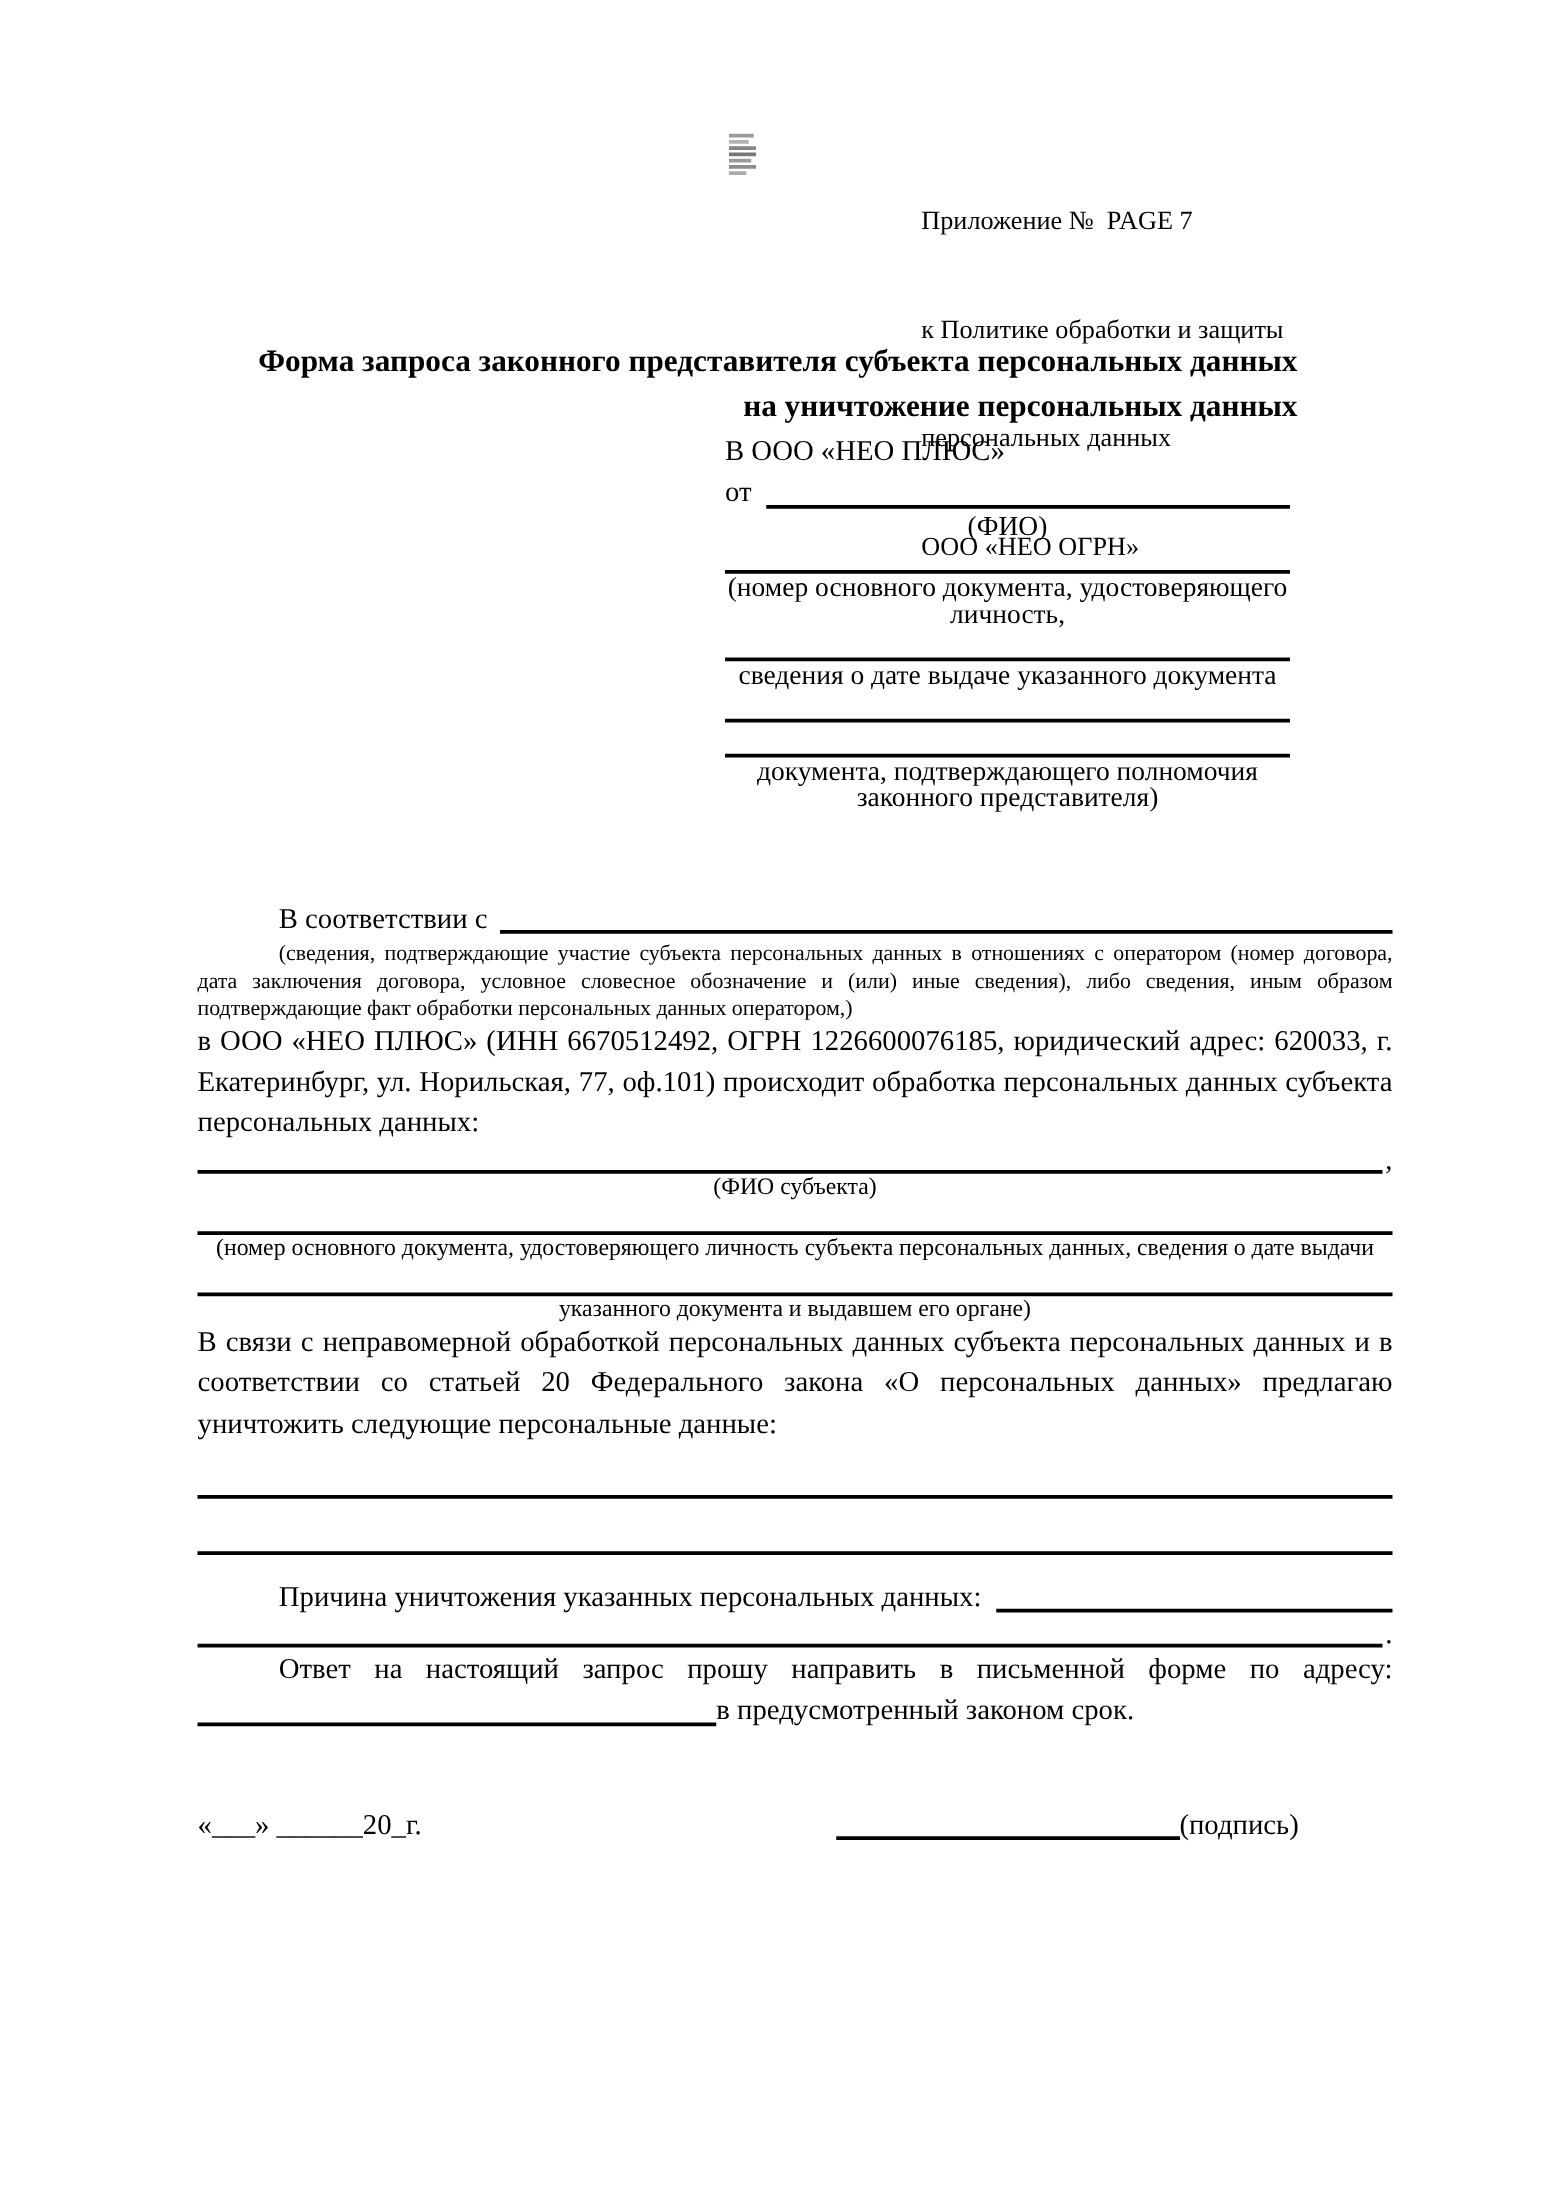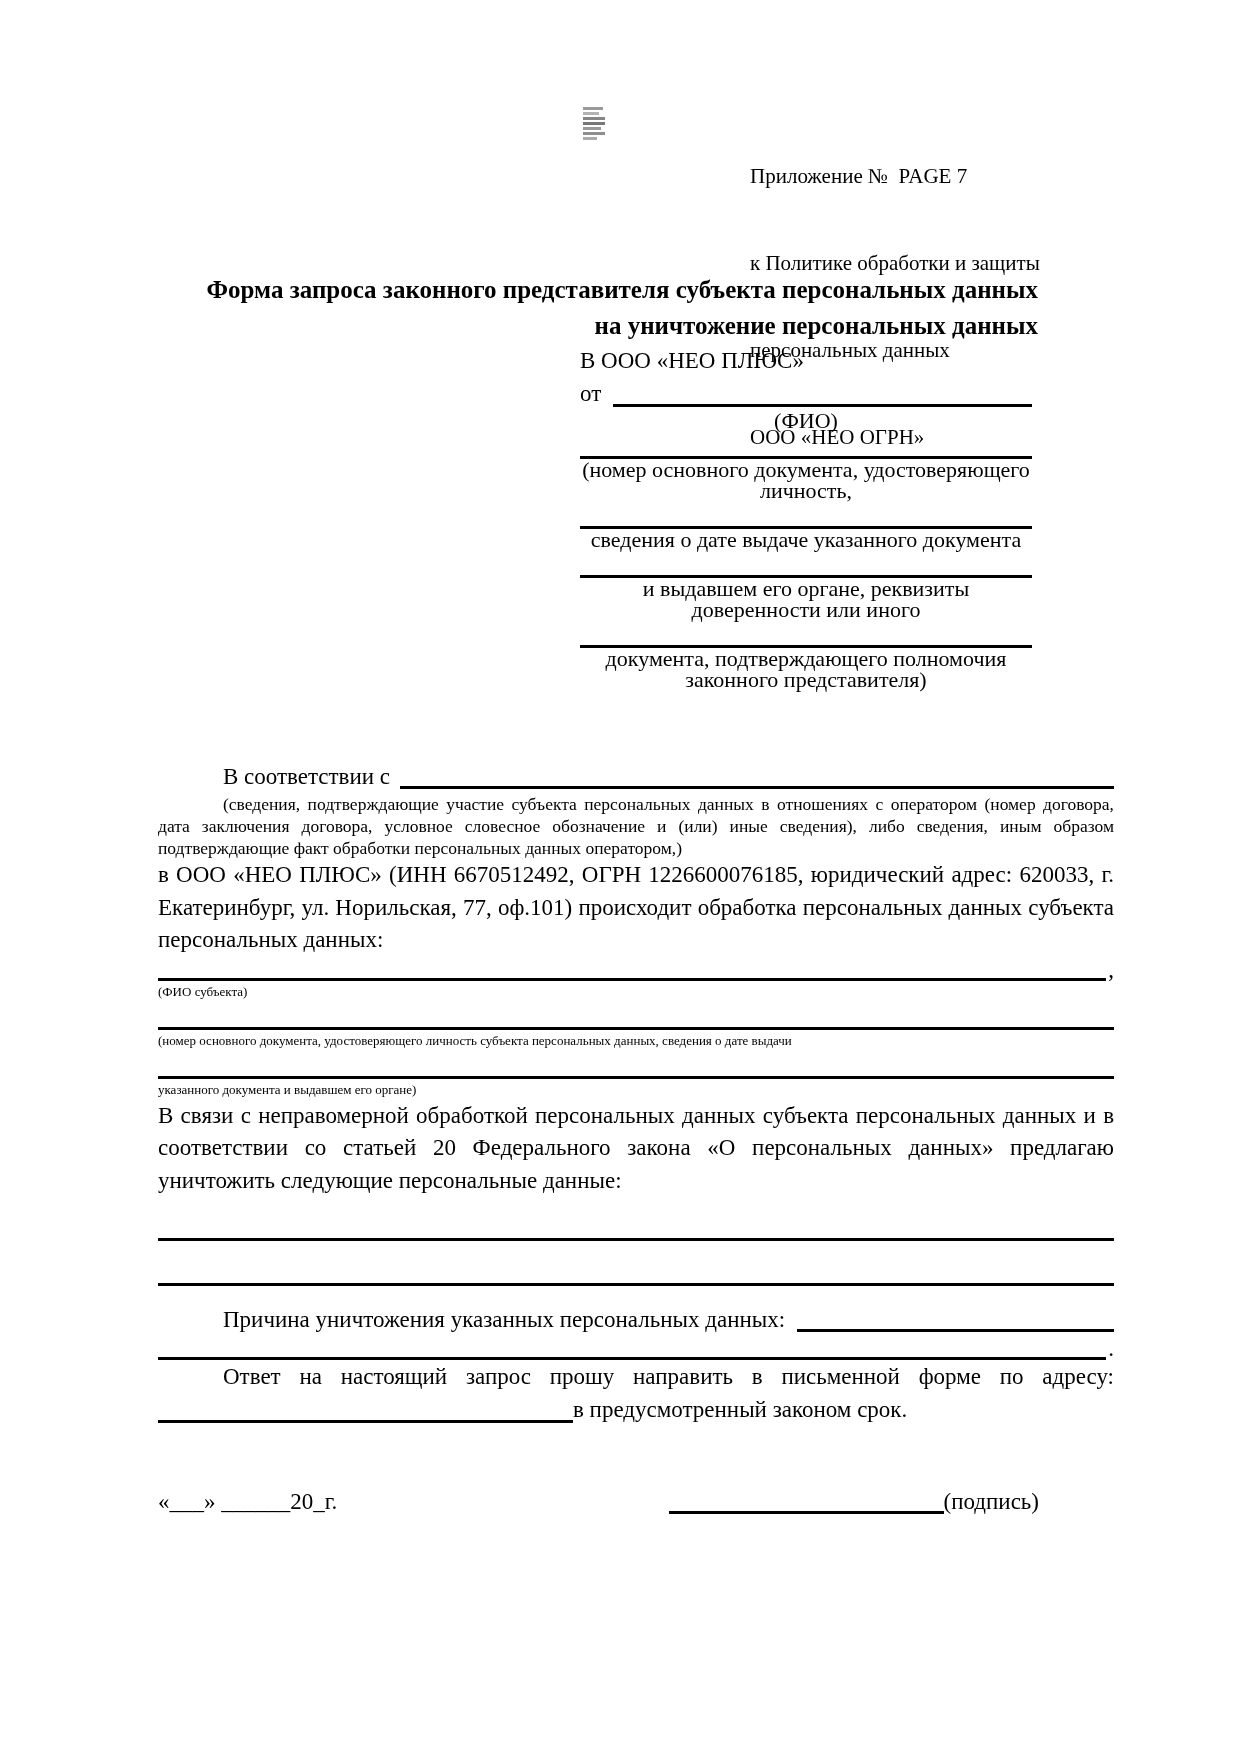--- a/index.html
+++ b/index.html
@@ -8,21 +8,21 @@
     width:1242px; height:1755px;
     background:#ffffff; color:#000;
     font-family:"Liberation Serif", serif;
     overflow:hidden;
   }
   .content { padding:104px 128px 0 158px; }
 
   
   .header-row { position:relative; height:118px; }
   .artifact { position:absolute; left:425px; top:2px; width:22px; height:38px; }
-  .header-block { position:absolute; left:592px; top:0; font-size:21px; line-height:29px; white-space:pre-wrap; }
+  .header-block { position:absolute; left:579px; top:0; font-size:21px; line-height:29px; white-space:pre-wrap; }
 
   
   .title { width:880px; margin-top:50px; text-align:right; font-weight:bold; font-size:25px; line-height:36px; }
 
   
   .addressee { margin-left:422px; width:452px; font-size:23px; }
   .to-line { line-height:33px; }
   .from-row { display:flex; line-height:33px; }
   .from-row .lbl { margin-right:12px; }
   .blank { border-bottom:3px solid #000; }
@@ -34,21 +34,21 @@
   
   .bodytext { font-size:23px; }
   .accordance-row { display:flex; margin-top:70px; line-height:33px; }
   .accordance-row .lbl { padding-left:65px; margin-right:10px; white-space:nowrap; }
   .accordance-row .blank { margin-bottom:4px; }
   .fine-print { font-size:17.5px; line-height:22px; text-align:justify; text-indent:65px; }
   .para { font-size:23px; line-height:32.5px; text-align:justify; }
   .suffix-row { display:flex; align-items:flex-end; height:24px; font-size:23px; line-height:23px; }
   .suffix-row .blank { height:22px; }
   .suffix-row .sfx { margin-left:2px; }
-  .body-caption { font-size:13px; line-height:21px; }
+  .body-caption { font-size:19px; line-height:21px; text-align:center; }
   .wide-blank { height:25px; border-bottom:3px solid #000; }
   .wide-blank.gap1 { margin-top:16px; }
   .wide-blank.gap2 { height:42px; }
   .reason-row { display:flex; line-height:33px; margin-top:17px; }
   .reason-row .lbl { padding-left:65px; margin-right:12px; white-space:nowrap; }
   .reason-row .blank { margin-bottom:4px; }
   .reply1 { line-height:33px; padding-left:65px; text-align:justify; text-align-last:justify; }
   .reply2 { display:flex; line-height:34px;align-items:flex-end; }
   .reply2 .blank { width:415px; margin-bottom:4px; }
 
@@ -93,21 +93,20 @@
       <div class="from-row">
         <span class="lbl">от</span>
         <span class="blank fill"></span>
       </div>
       <div class="caption">(ФИО)</div>
       <div class="blank-line"></div>
       <div class="caption">(номер основного документа, удостоверяющего личность,</div>
       <div class="blank-line"></div>
       <div class="caption">сведения о дате выдаче указанного документа</div>
       <div class="blank-line"></div>
-      <div class="caption">и выдавшем его органе, реквизиты доверенности или иного</div>
       <div class="blank-line"></div>
       <div class="caption">документа, подтверждающего полномочия законного представителя)</div>
     </div>
 
     <div class="bodytext">
       <div class="accordance-row">
         <span class="lbl">В соответствии с</span>
         <span class="blank fill"></span>
       </div>
       <div class="fine-print">(сведения, подтверждающие участие субъекта персональных данных в отношениях с оператором (номер договора, дата заключения договора, условное словесное обозначение и (или) иные сведения), либо сведения, иным образом подтверждающие факт обработки персональных данных оператором,)</div>

